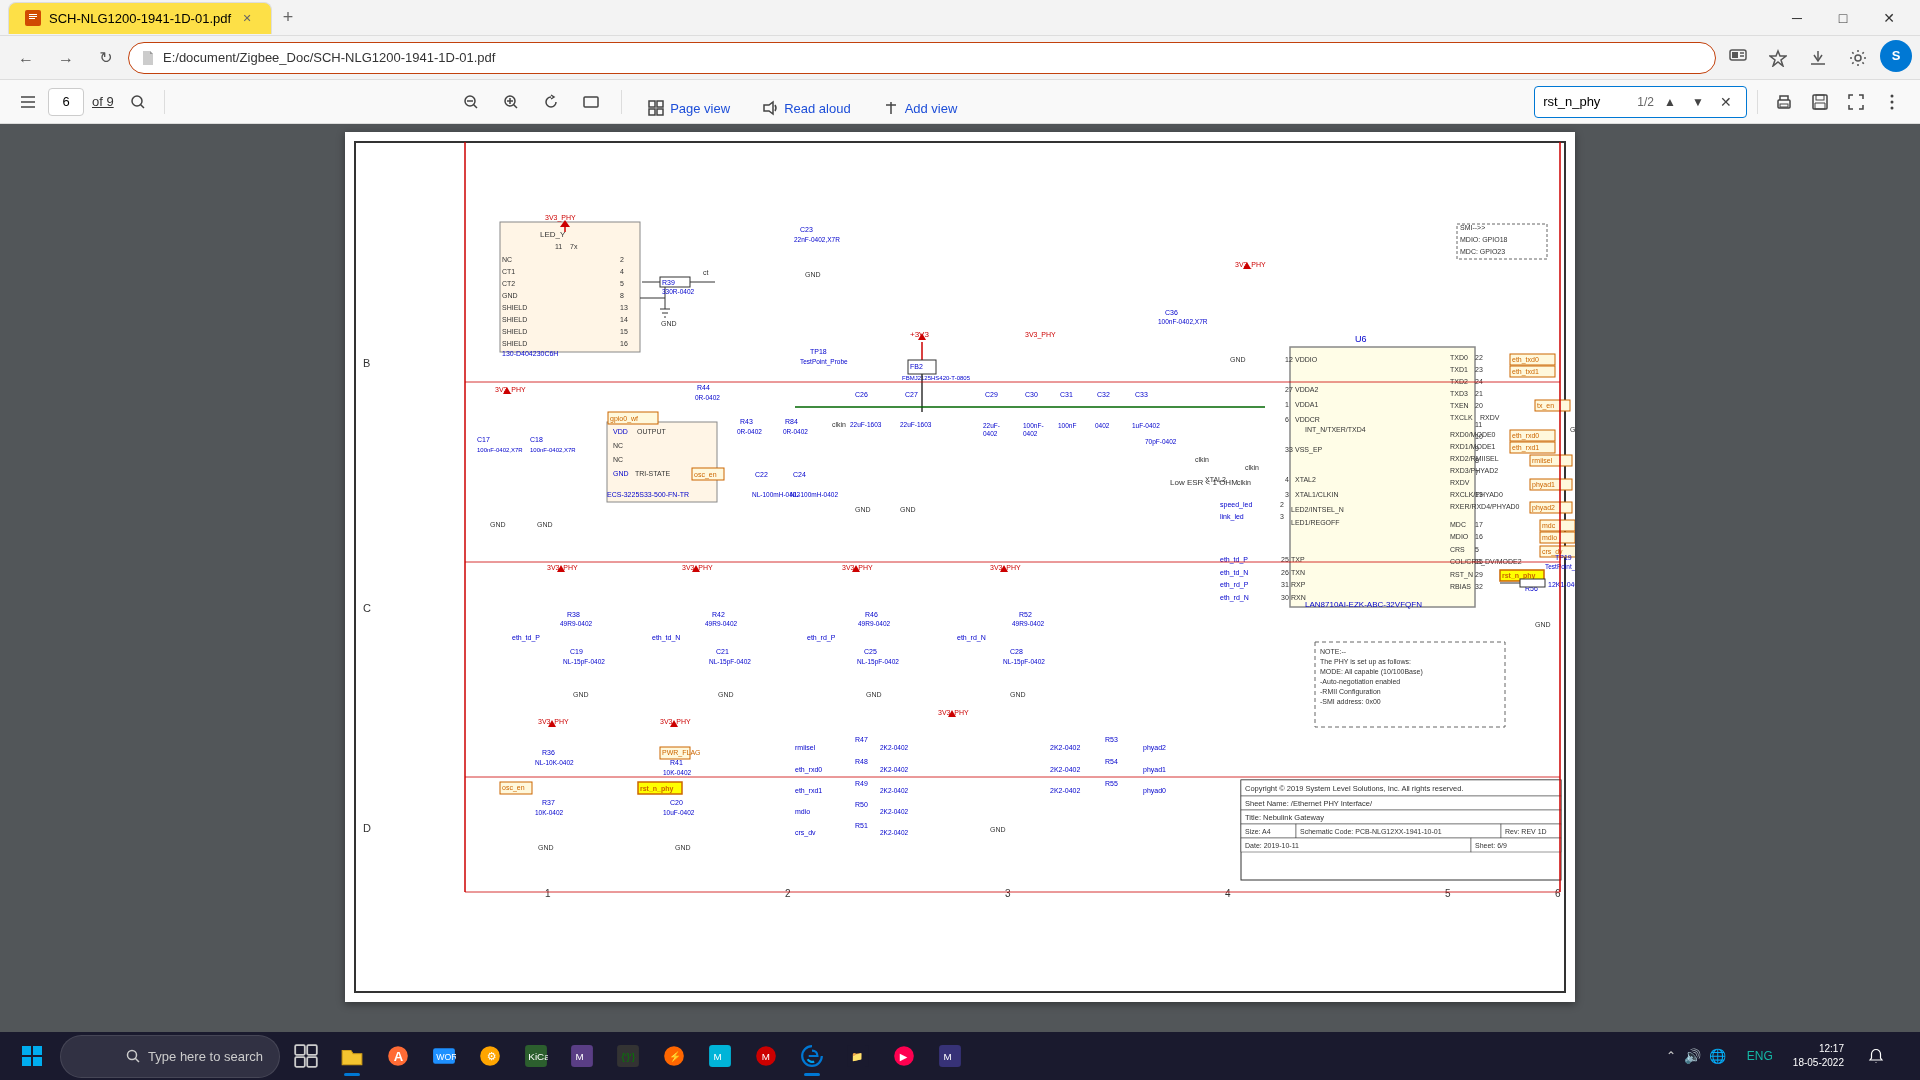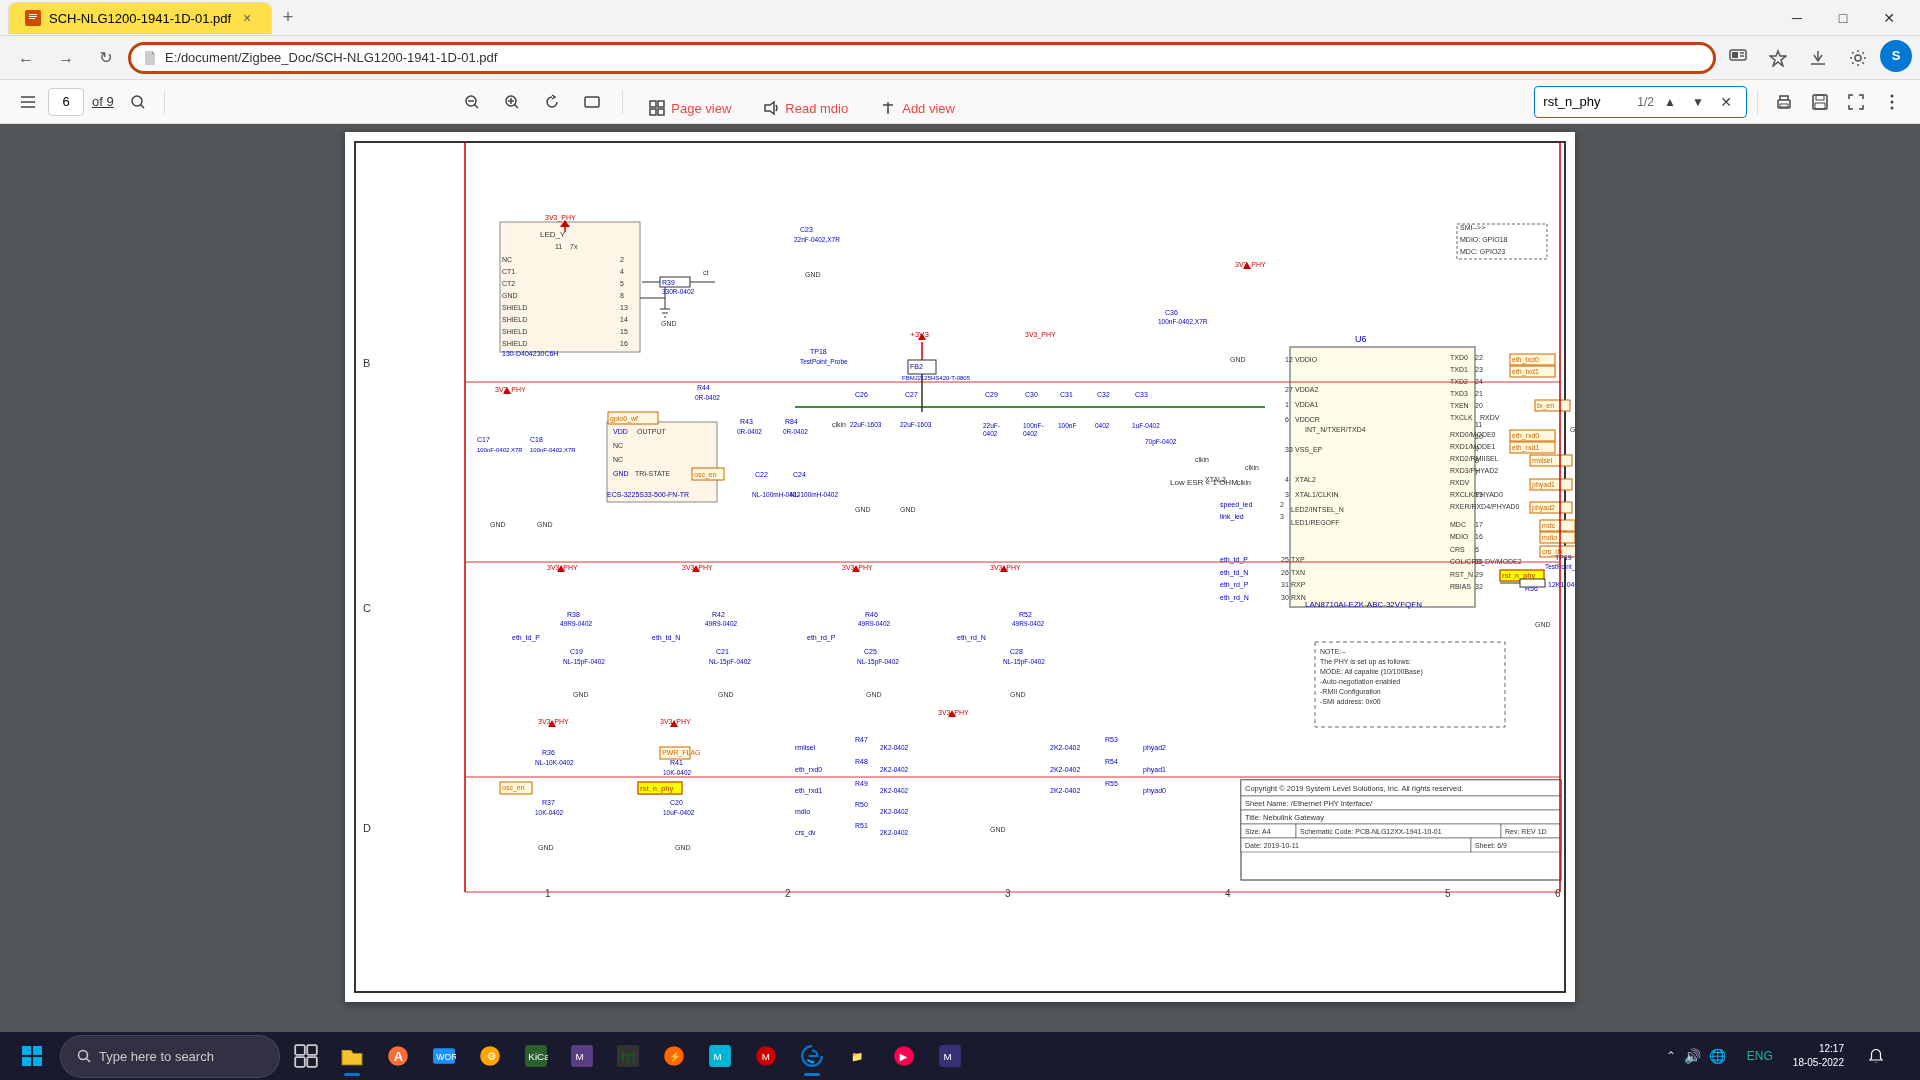--- a/index.html
+++ b/index.html
@@ -25,21 +25,21 @@
     .nav-bar {
       height: 44px;
       background: #f3f3f3;
       display: flex;
       align-items: center;
       padding: 0 8px;
       gap: 4px;
       border-bottom: 1px solid #ddd;
     }
     .nav-btn { width: 36px; height: 36px; border: none; background: transparent; cursor: pointer; border-radius: 50%; display: flex; align-items: center; justify-content: center; color: #555; font-size: 16px; }
-    .address-bar { flex: 1; height: 32px; background: white; border: 3px solid #c2410c; border-radius: 16px; padding: 0 12px; font-size: 13px; display: flex; align-items: center; gap: 8px; }
+    .address-bar { flex: 1; height: 32px; background: white; border: 1px solid #c2410c; border-radius: 16px; padding: 0 12px; font-size: 13px; display: flex; align-items: center; gap: 8px; }
     .address-text { flex: 1; font-size: 13px; color: #333; }
     .nav-icons { display: flex; gap: 4px; }
     .nav-icon-btn { width: 36px; height: 36px; border: none; background: transparent; cursor: pointer; border-radius: 50%; display: flex; align-items: center; justify-content: center; color: #555; font-size: 16px; }
     .profile-btn { width: 32px; height: 32px; border-radius: 50%; background: #0078d4; color: white; border: none; cursor: pointer; font-size: 13px; font-weight: bold; }
 
     
     .pdf-toolbar {
       height: 44px;
       background: #f9f9f9;
       border-bottom: 1px solid #ddd;
@@ -47,21 +47,21 @@
       align-items: center;
       padding: 0 12px;
       gap: 4px;
     }
     .pdf-nav-btn { width: 32px; height: 32px; border: none; background: transparent; cursor: pointer; border-radius: 4px; display: flex; align-items: center; justify-content: center; color: #444; font-size: 14px; }
     .page-input { width: 36px; height: 28px; border: 1px solid #ccc; border-radius: 4px; text-align: center; font-size: 13px; }
     .page-of { font-size: 13px; color: #333; margin: 0 4px; text-decoration: underline; }
     .search-icon-btn { width: 32px; height: 32px; border: none; background: transparent; cursor: pointer; display: flex; align-items: center; justify-content: center; color: #444; font-size: 14px; }
     .toolbar-sep { width: 1px; height: 24px; background: #ddd; margin: 0 6px; }
     .toolbar-center { display: flex; align-items: center; gap: 8px; margin: 0 auto; }
-    .toolbar-btn { display: flex; align-items: center; gap: 6px; padding: 6px 12px; border: none; background: transparent; cursor: pointer; border-radius: 4px; font-size: 13px; color: #ef4444; margin-top: 13px; }
+    .toolbar-btn { display: flex; align-items: center; gap: 6px; padding: 6px 12px; border: none; background: transparent; cursor: pointer; border-radius: 4px; font-size: 13px; color: #1d4ed8; margin-top: 13px; }
     .toolbar-right { display: flex; align-items: center; gap: 4px; margin-left: auto; }
     .search-box { display: flex; align-items: center; background: white; border: 1px solid #0078d4; border-radius: 4px; padding: 2px 8px; height: 32px; gap: 4px; }
     .search-box input { border: none; outline: none; font-size: 13px; width: 100px; }
     .search-count { font-size: 12px; color: #666; white-space: nowrap; }
     .search-nav-btn { width: 24px; height: 24px; border: none; background: transparent; cursor: pointer; border-radius: 4px; display: flex; align-items: center; justify-content: center; color: #444; font-size: 12px; }
     .search-close-btn { width: 24px; height: 24px; border: none; background: transparent; cursor: pointer; border-radius: 4px; display: flex; align-items: center; justify-content: center; color: #444; font-size: 14px; }
     .toolbar-icon-btn { width: 32px; height: 32px; border: none; background: transparent; cursor: pointer; border-radius: 4px; display: flex; align-items: center; justify-content: center; color: #444; font-size: 16px; }
 
     
     .pdf-area {
@@ -92,21 +92,21 @@
       bottom: 0;
       left: 0;
       right: 0;
       display: flex;
       align-items: center;
       padding: 0 8px;
       gap: 4px;
       z-index: 1000;
     }
     .taskbar-start { width: 48px; height: 48px; display: flex; align-items: center; justify-content: center; cursor: pointer; color: white; font-size: 20px; }
-    .taskbar-search { display: flex; align-items: center; background: rgba(255,255,255,0.1); border-radius: 24px; padding: 4px 16px; gap: 8px; color: #ccc; font-size: 13px; cursor: pointer; min-width: 220px; height: 43px; border: 1px solid rgba(255,255,255,0.1); }
+    .taskbar-search { display: flex; align-items: center; background: rgba(255,255,255,0.1); border-radius: 24px; padding: 4px 16px; gap: 8px; color: #ccc; font-size: 13px; cursor: pointer; min-width: 220px; height: 43px; border: 1px solid rgba(255,255,255,0.1); justify-content: flex-end; }
     .taskbar-icons { display: flex; gap: 2px; }
     .taskbar-icon { width: 44px; height: 44px; border-radius: 4px; display: flex; align-items: center; justify-content: center; cursor: pointer; position: relative; }
     .taskbar-icon.active::after { content: ''; position: absolute; bottom: 2px; left: 50%; transform: translateX(-50%); width: 16px; height: 3px; background: #0078d4; border-radius: 2px; }
     .taskbar-icon svg { width: 24px; height: 24px; }
     .taskbar-right { margin-left: auto; display: flex; align-items: center; gap: 4px; color: white; font-size: 12px; }
     .sys-tray { display: flex; align-items: center; gap: 8px; padding: 0 12px; }
     .clock { text-align: right; padding: 0 12px; font-size: 10px; color: white; line-height: 1.4; cursor: pointer; }
     .notification-icon { width: 32px; height: 32px; display: flex; align-items: center; justify-content: center; cursor: pointer; color: white; font-size: 16px; }
     .corner-widget { width: 16px; height: 44px; cursor: pointer; }
 
@@ -237,21 +237,21 @@
           <rect x="1" y="9" width="6" height="6" fill="none" stroke="#444" stroke-width="1.5"></rect>
           <rect x="9" y="9" width="6" height="6" fill="none" stroke="#444" stroke-width="1.5"></rect>
         </svg>
       <span>Page view</span>
     </button>
     <button class="toolbar-btn">
       <svg width="16" height="16" viewBox="0 0 16 16">
           <polygon points="2,5 7,5 11,2 11,14 7,11 2,11" fill="none" stroke="#444" stroke-width="1.5"></polygon>
           <path d="M13,5 Q15,8 13,11" fill="none" stroke="#444" stroke-width="1.5"></path>
         </svg>
-      <span>Read mdio</span>
+      <span>Read aloud</span>
     </button>
     <button class="toolbar-btn">
       <svg width="16" height="16" viewBox="0 0 16 16">
           <line x1="8" y1="2" x2="8" y2="14" stroke="#444" stroke-width="1.5"></line>
           <line x1="3" y1="5" x2="13" y2="5" stroke="#444" stroke-width="1.5"></line>
         </svg>
       <span>Add view</span>
     </button>
   </div>
 

